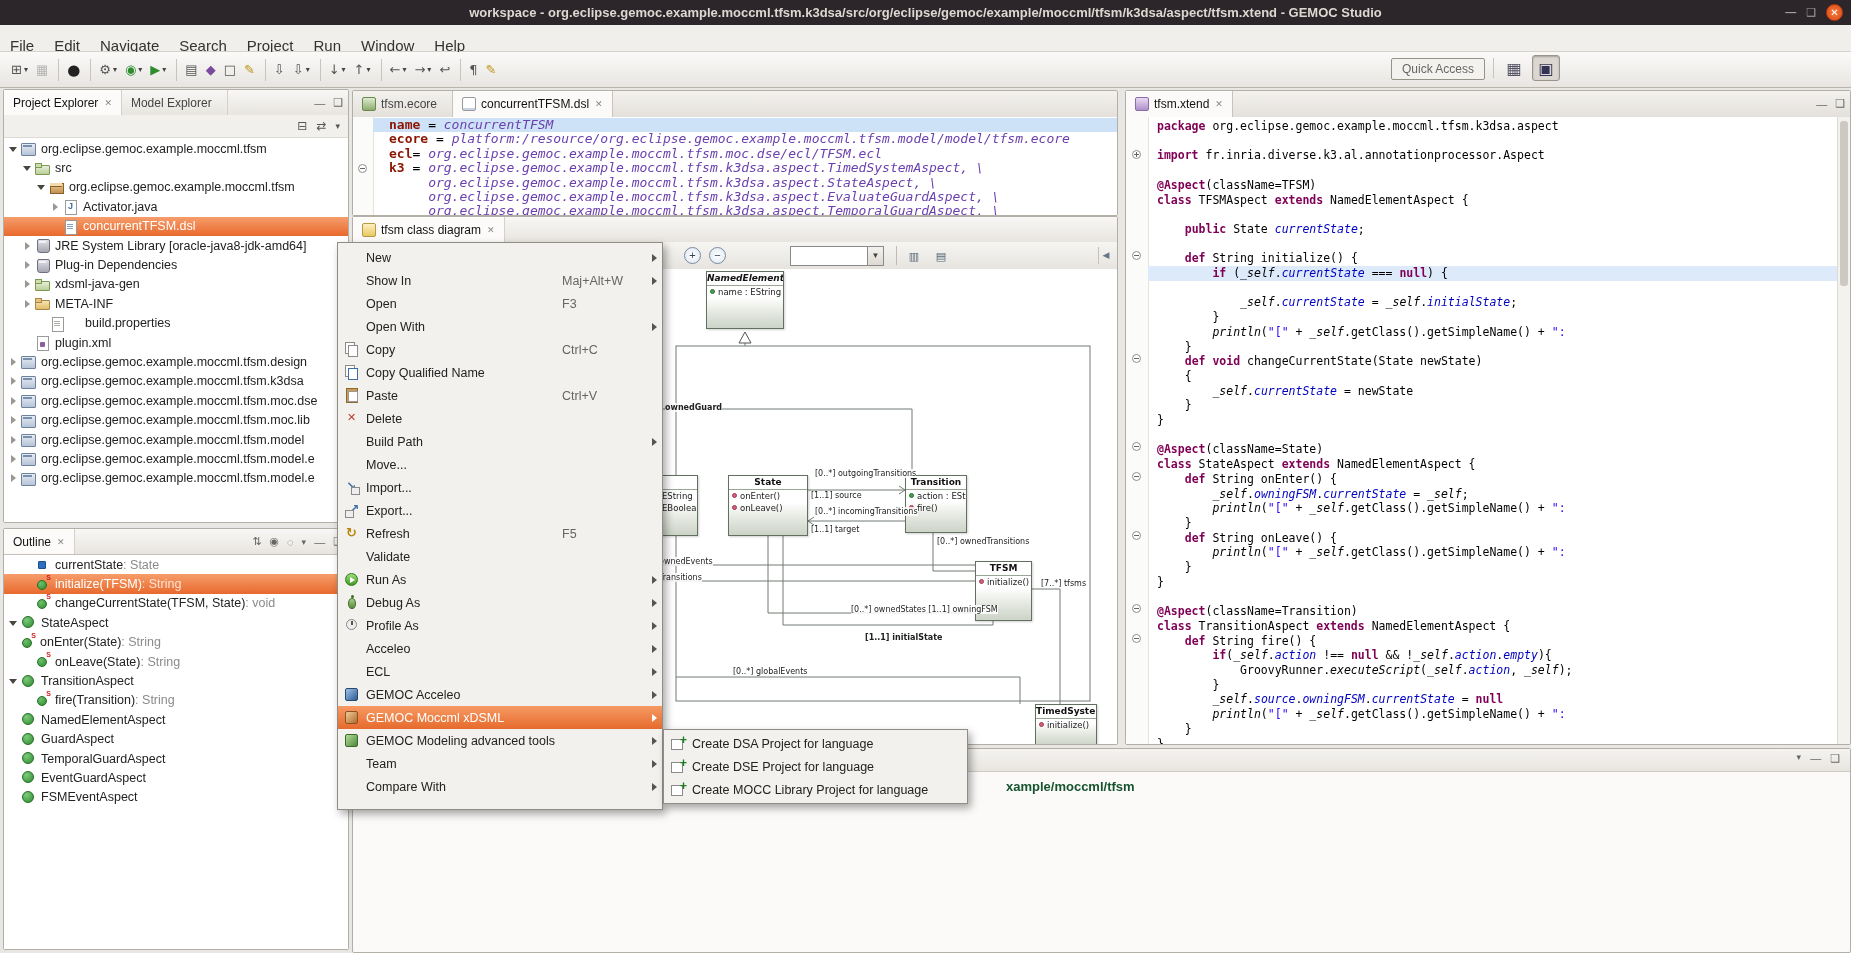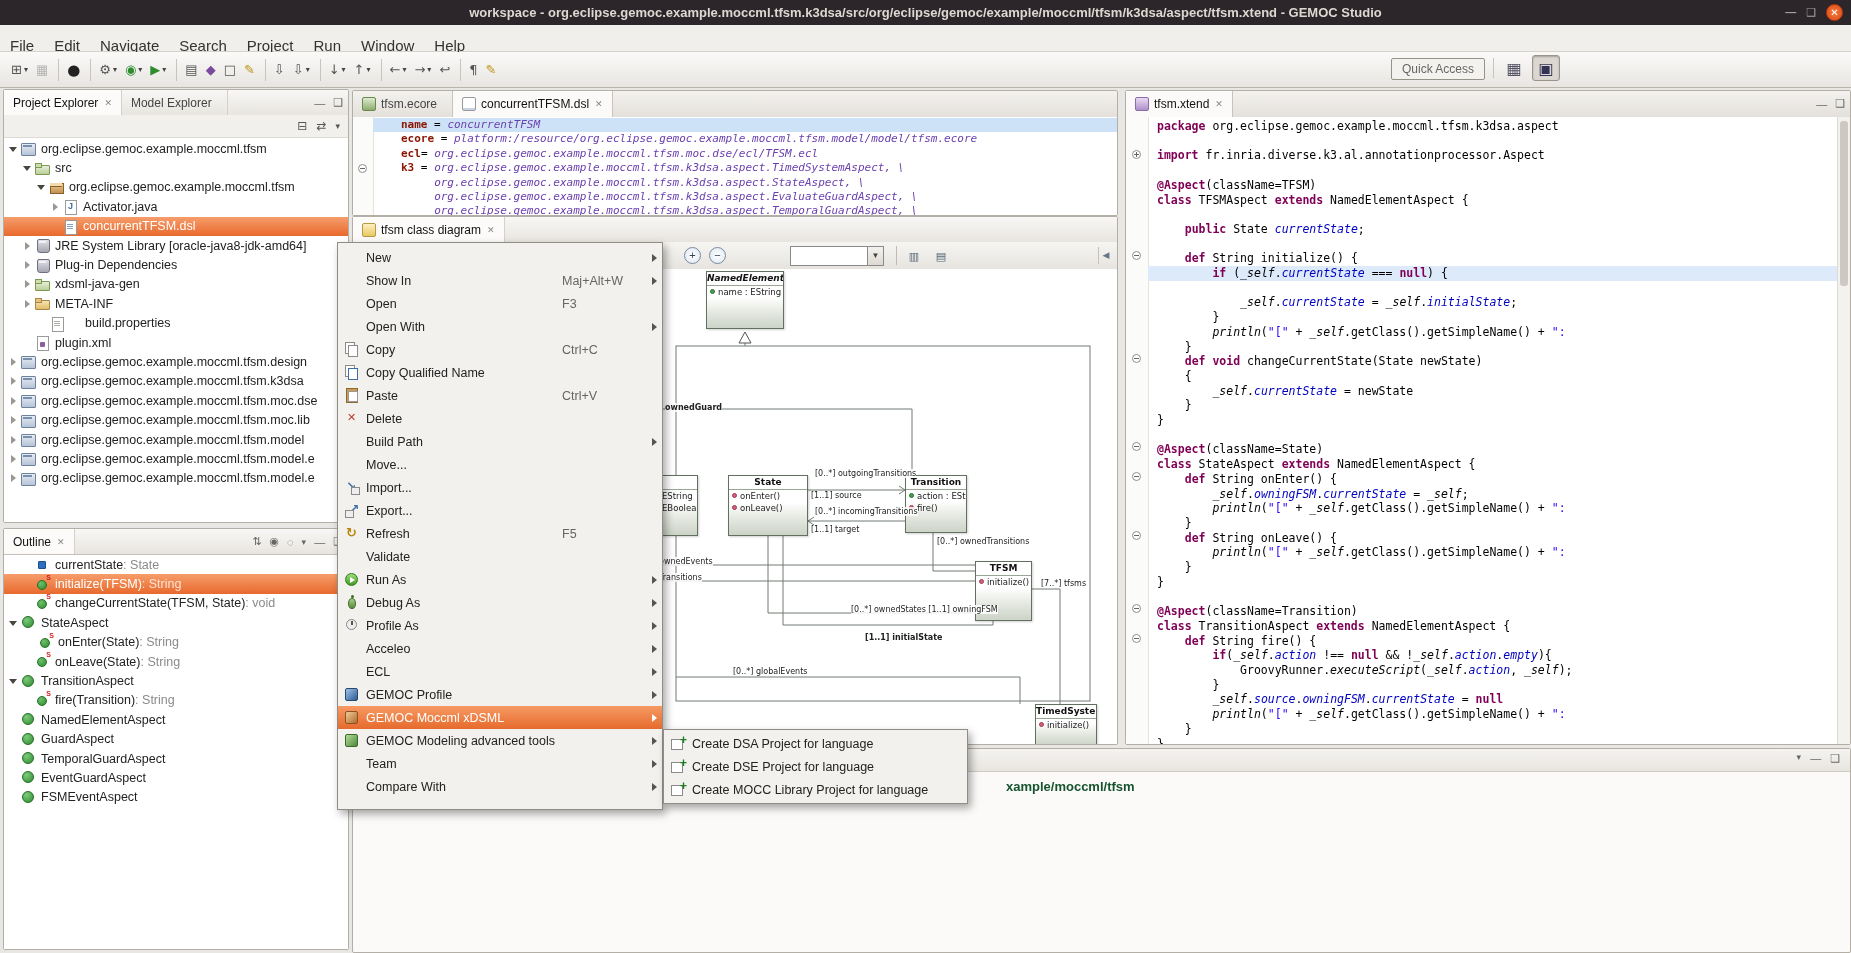--- a/index.html
+++ b/index.html
@@ -455,21 +455,21 @@
           <span class="ticon ic-methS"></span>
           <span class="tlabel">changeCurrentState(TFSM, State)</span>
           <span class="tsuffix"> : void</span>
         </div>
         <div class="trow" style="padding-left: 5px;">
           <span class="tw tw-open"></span>
           <span class="ticon ic-class"></span>
           <span class="tlabel">StateAspect</span>
           <span class="tsuffix"></span>
         </div>
-        <div class="trow" style="padding-left: 22px;">
+        <div class="trow" style="padding-left: 4px;">
           <span class="tw tw-none"></span>
           <span class="ticon ic-methS"></span>
           <span class="tlabel">onEnter(State)</span>
           <span class="tsuffix"> : String</span>
         </div>
         <div class="trow" style="padding-left: 19px;">
           <span class="tw tw-none"></span>
           <span class="ticon ic-methS"></span>
           <span class="tlabel">onLeave(State)</span>
           <span class="tsuffix"> : String</span>
@@ -530,21 +530,21 @@
           <span class="tic tic-dsl"></span>
           <span>concurrentTFSM.dsl</span>
           <span class="tabx">✕</span>
         </span>
     </div>
     <div class="ecode" style="top:26px;">
       <div class="hlbar" style="left:20px;right:0;top:1px;height:14.4px;background:#cde2f6;"></div>
       <div class="gutter" style="width:20px;">
         <div class="fold" style="left:5px;top:47px;"></div>
       </div>
-      <pre class="code" style="left:35px;padding:1px 0 0 13px;font-size:11px;line-height:14.4px;border-radius:29px;"><span class="r">name</span><span> = </span><span class="v">concurrentTFSM</span><span>
+      <pre class="code" style="left:23px;padding:1px 0 0 13px;font-size:13px;line-height:14.4px;border-radius:29px;"><span class="r">name</span><span> = </span><span class="v">concurrentTFSM</span><span>
 </span><span class="r">ecore</span><span> = </span><span class="v">platform:/resource/org.eclipse.gemoc.example.moccml.tfsm.model/model/tfsm.ecore</span><span>
 </span><span class="r">ecl</span><span>= </span><span class="v">org.eclipse.gemoc.example.moccml.tfsm.moc.dse/ecl/TFSM.ecl</span><span>
 </span><span class="r">k3</span><span> = </span><span class="v">org.eclipse.gemoc.example.moccml.tfsm.k3dsa.aspect.TimedSystemAspect, \</span><span>
      </span><span class="v">org.eclipse.gemoc.example.moccml.tfsm.k3dsa.aspect.StateAspect, \</span><span>
      </span><span class="v">org.eclipse.gemoc.example.moccml.tfsm.k3dsa.aspect.EvaluateGuardAspect, \</span><span>
      </span><span class="v">org.eclipse.gemoc.example.moccml.tfsm.k3dsa.aspect.TemporalGuardAspect, \</span></pre>
     </div>
   </div>
 
   <div class="panel" style="left:352px;top:216px;width:766px;height:529px;">
@@ -822,21 +822,21 @@
         <span class="mi-arrow on"></span>
       </div>
       <div class="mrow">
         <span class="mi-icon"></span>
         <span class="mi-label">ECL</span>
         <span class="mi-short"></span>
         <span class="mi-arrow on"></span>
       </div>
       <div class="mrow">
         <span class="mi-icon ic-gem1"></span>
-        <span class="mi-label">GEMOC Profile</span>
+        <span class="mi-label">GEMOC Acceleo</span>
         <span class="mi-short"></span>
         <span class="mi-arrow on"></span>
       </div>
       <div class="mrow hl">
         <span class="mi-icon ic-gem2"></span>
         <span class="mi-label">GEMOC Moccml xDSML</span>
         <span class="mi-short"></span>
         <span class="mi-arrow on"></span>
       </div>
       <div class="mrow">

